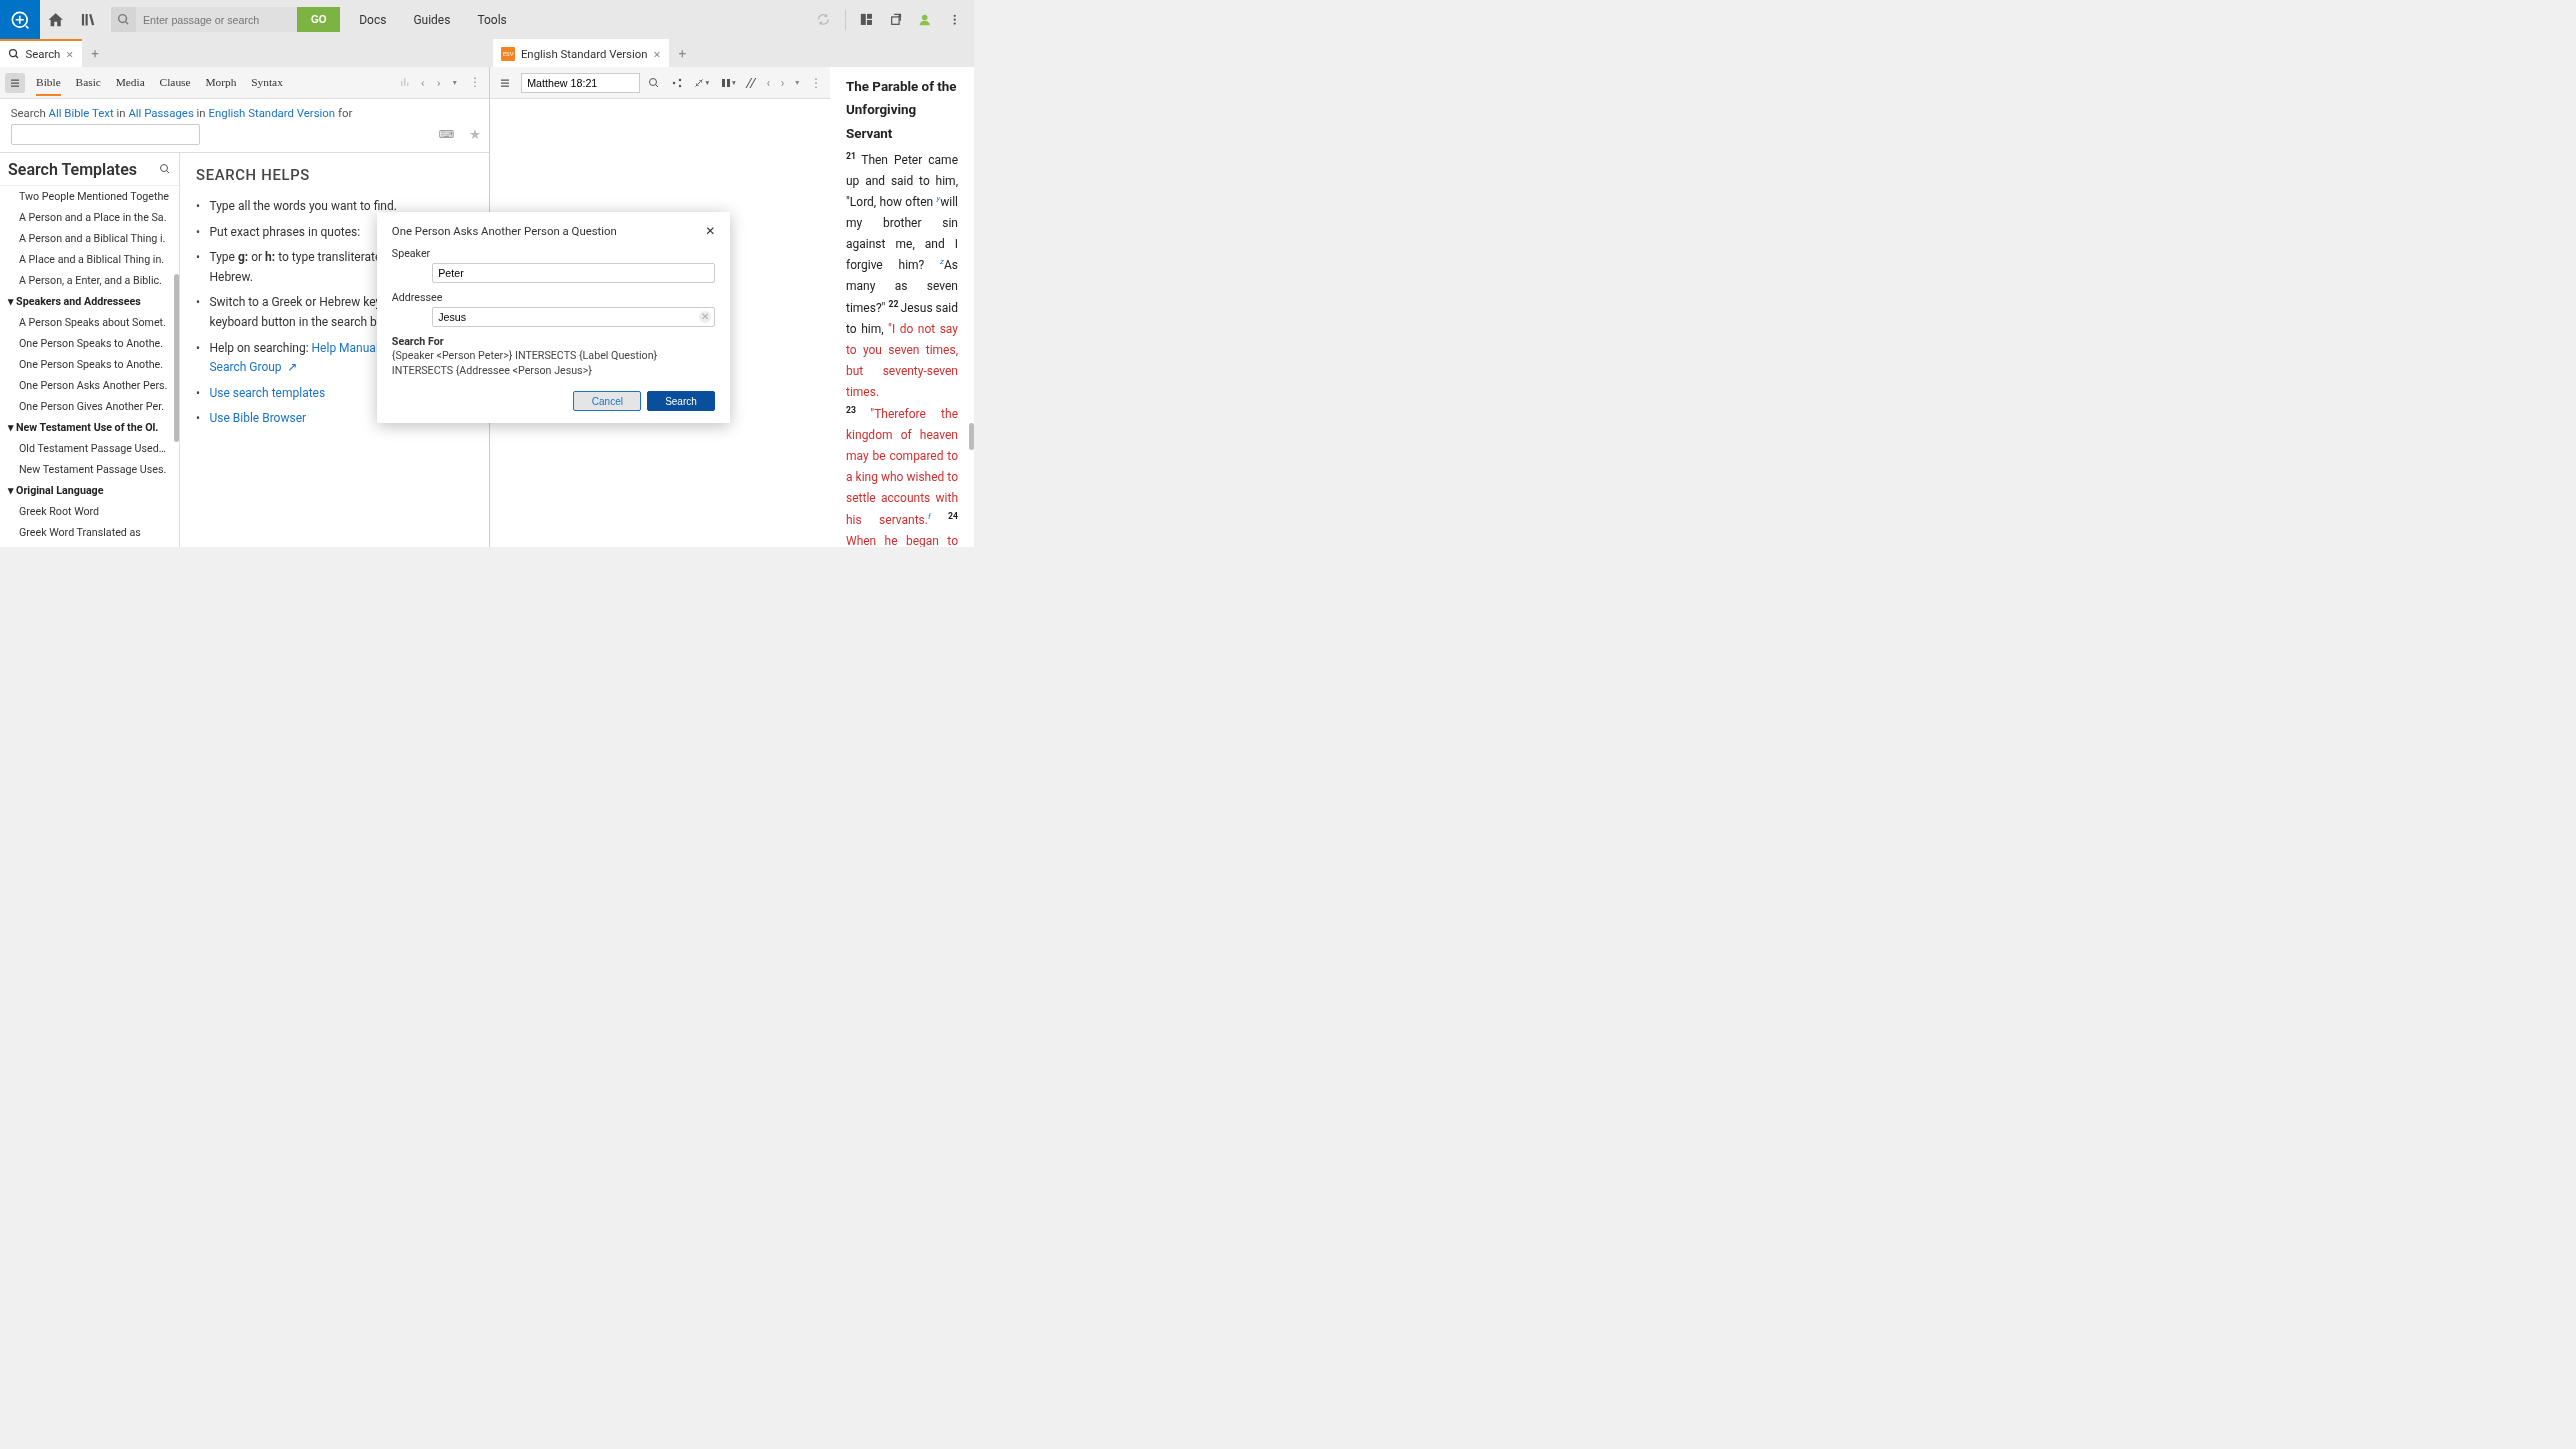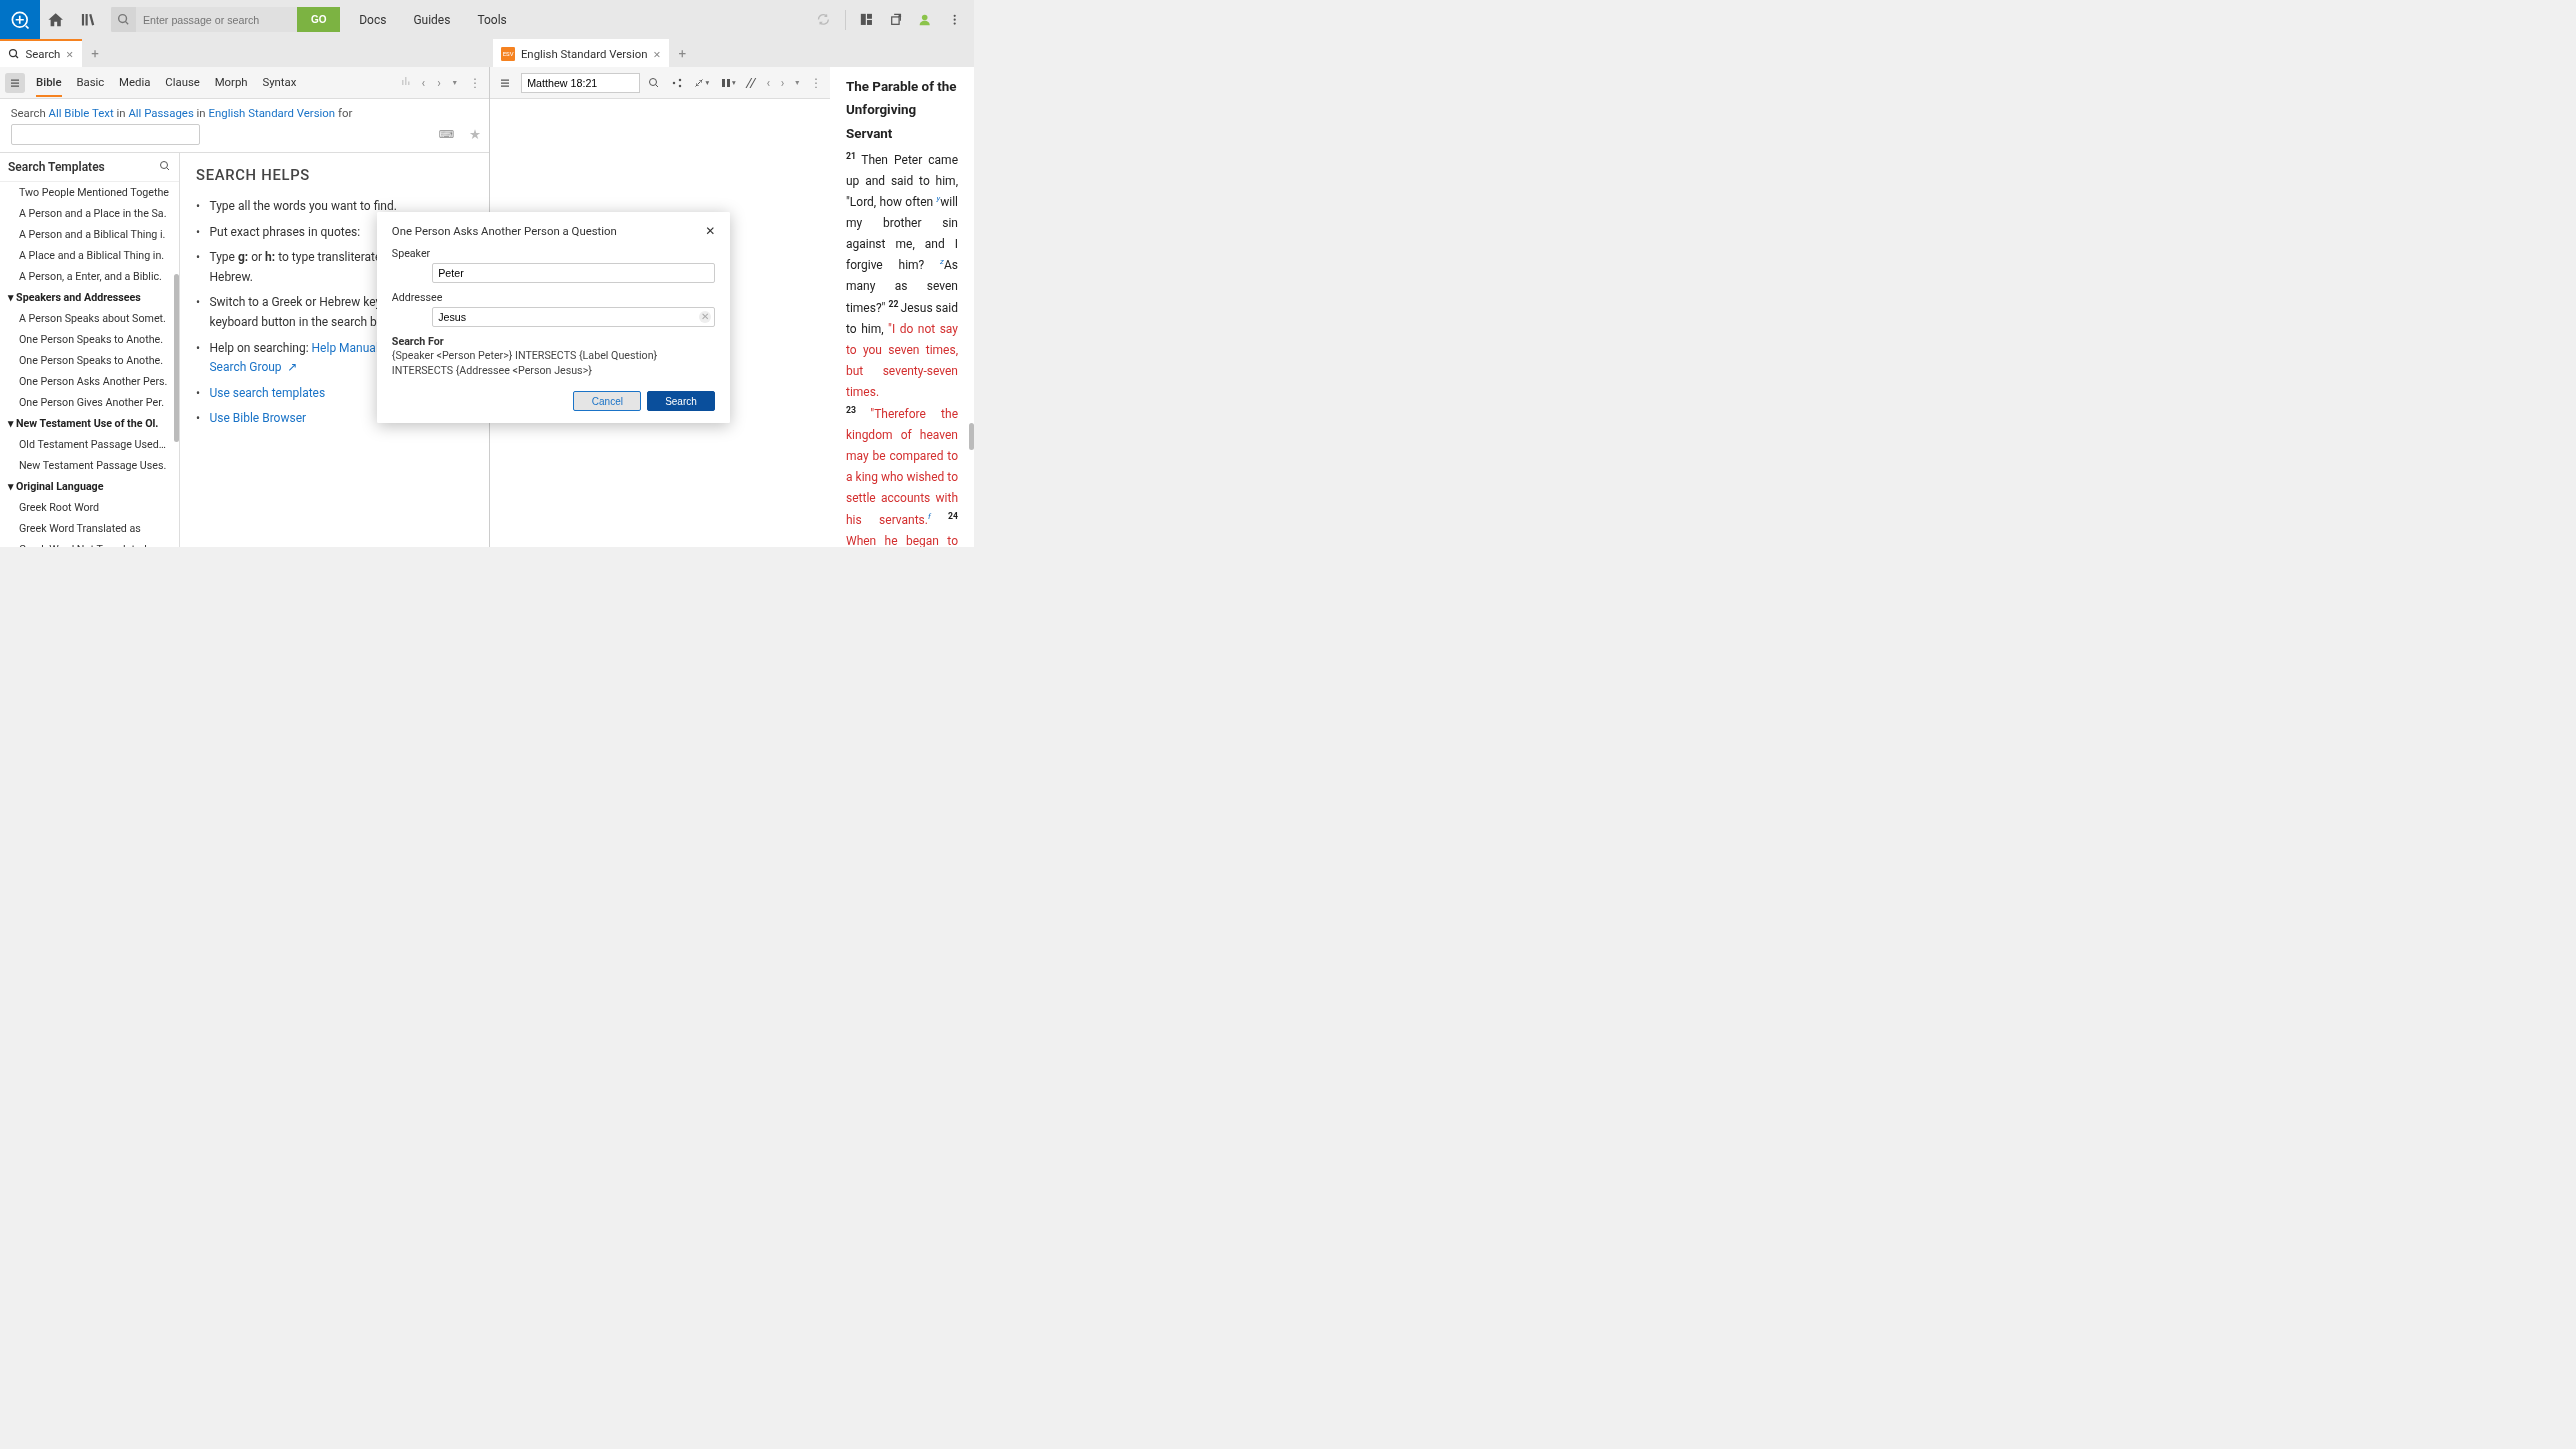--- a/index.html
+++ b/index.html
@@ -23,38 +23,38 @@
 .tab.active-search { border-top: 2px solid #f58220; }
 .tab .close-x { color: #888; font-size: 9.4px; cursor: pointer; }
 .add-tab { width: 27px; display: flex; align-items: center; justify-content: center; color: #888; font-size: 13.4px; cursor: pointer; }
 .tabstrip-left { width: 490px; display: flex; }
 .tabstrip-right { display: flex; margin-left: 2.7px; }
 
 .main { display: flex; height: calc(547px - 39px - 28px); }
 .left-pane { width: 490px; display: flex; flex-direction: column; border-right: 0.7px solid #ccc; background: #fff; }
 .right-pane { flex: 1; display: flex; flex-direction: row; background: #fff; }
 
-.subtoolbar { height: 32px; display: flex; align-items: center; border-bottom: 0.7px solid #ddd; background: #f5f5f5; padding: 0 5.4px; gap: 4px; }
+.subtoolbar { height: 32px; display: flex; align-items: center; border-bottom: 0.7px solid #ddd; background: #f5f5f5; padding: 0 5.4px; gap: 4px; font-family: Liberation Serif, serif; }
 .ham-btn { width: 20px; height: 20px; background: #d8d8d8; border-radius: 2.7px; display: flex; align-items: center; justify-content: center; color: #555; cursor: pointer; }
 .subtabs { display: flex; gap: 14.8px; margin-left: 6.7px; }
 .subtab { font-size: 11.4px; color: #333; cursor: pointer; padding: 6.7px 0; }
 .subtab.active { border-bottom: 2px solid #f58220; font-weight: 500; }
 .subtoolbar-right { margin-left: auto; display: flex; align-items: center; gap: 6.7px; color: #888; }
 .nav-arrow { cursor: pointer; font-size: 12px; color: #888; padding: 0 2.7px; }
 
 .search-in-bar { padding: 6.7px 10.7px 4px 10.7px; font-size: 11.4px; color: #555; background: #fff; }
 .search-in-bar .link { color: #1a73c7; cursor: pointer; }
 .search-field-row { padding: 0 8px 6.7px 10.7px; display: flex; align-items: center; gap: 5.4px; }
 .search-field { flex: 1; height: 21.5px; border: 0.7px solid #ccc; border-radius: 2px; padding: 0 5.4px; }
 .kbd-icon { color: #888; margin-right: 4px; cursor: pointer; }
 .star-icon { color: #bbb; cursor: pointer; font-size: 13.4px; }
 
 .left-columns { display: flex; flex: 1; overflow: hidden; border-top: 0.7px solid #ddd; }
 .templates-col { width: 180px; border-right: 0.7px solid #ddd; overflow-y: auto; position: relative; }
-.templates-header { display: flex; align-items: center; justify-content: space-between; padding: 6.7px 8px; font-size: 12px; font-weight: 600; border-bottom: 0.7px solid #eee; }
+.templates-header { display: flex; align-items: flex-end; justify-content: space-between; padding: 6.7px 8px; font-size: 16px; font-weight: 600; border-bottom: 0.7px solid #eee; }
 .tmpl-item { padding: 4px 8px 4px 19px; font-size: 10.7px; color: #333; cursor: pointer; white-space: nowrap; overflow: hidden; text-overflow: ellipsis; }
 .tmpl-group { padding: 4px 8px 4px 8px; font-size: 10.7px; font-weight: 700; color: #222; cursor: pointer; display: flex; align-items: center; gap: 2.7px; }
 .tmpl-scroll-thumb { position: absolute; right: 0; top: 121px; width: 5.4px; height: 168px; background: #bbb; border-radius: 2.7px; }
 
 .helps-col { flex: 1; padding: 10.7px 16px; overflow-y: auto; line-height: 1.6; font-size: 12px; color: #333; }
 .helps-col h2 { font-size: 14.8px; font-weight: 500; color: #444; margin-bottom: 9.4px; letter-spacing: 0.7px; }
 .helps-col ul { list-style: none; }
 .helps-col li { display: flex; gap: 9.4px; margin-bottom: 6.7px; }
 .helps-col li .bullet { color: #444; }
 .helps-col a { color: #1a73c7; cursor: pointer; }

